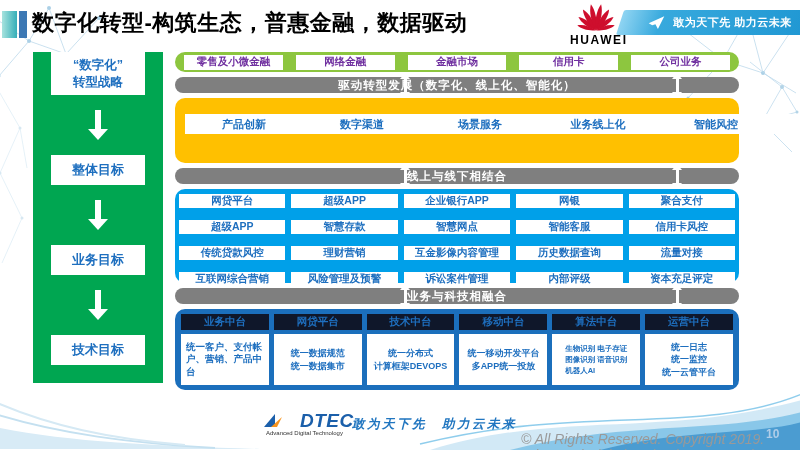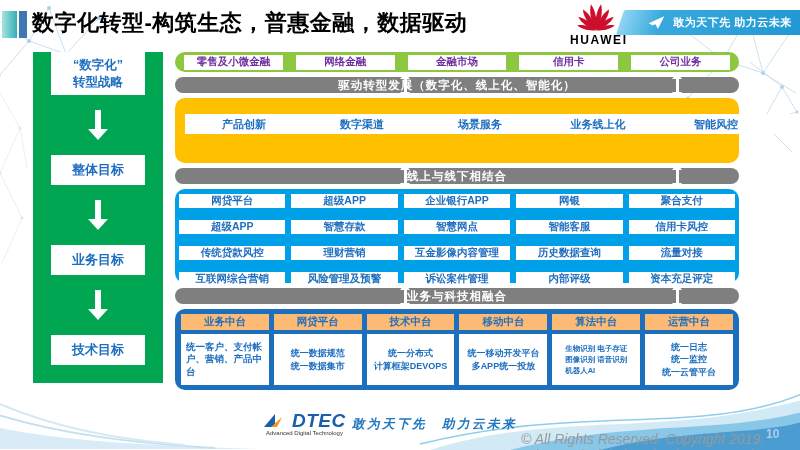--- a/index.html
+++ b/index.html
@@ -65,30 +65,30 @@
   .cap-row { display:flex; justify-content:space-between; }
   .cap-box { width:118px; height:20px; background:#fff; color:#1E6FBF; font-weight:bold; font-size:11px;
     display:flex; align-items:center; justify-content:center; }
   #application-grid { top:189px; height:94px; background:#00A0E9; display:flex; flex-direction:column;
     gap:12px; padding:5px 4px; }
   .app-row { display:flex; gap:6px; flex:1; }
   .app-box { flex:1; background:#fff; color:#1E6FBF; font-weight:bold; font-size:10.5px;
     display:flex; align-items:center; justify-content:center; white-space:nowrap; }
   #platform-grid { top:309px; height:81px; background:#1B6FBC; display:flex; gap:5px; padding:5px 6px; }
   .plat-col { flex:1; display:flex; flex-direction:column; gap:4px; }
-  .plat-head { height:16px; background:#fdba74; color:#1E6FBF; font-weight:bold; font-size:10.5px;
+  .plat-head { height:16px; background:#0f172a; color:#1E6FBF; font-weight:bold; font-size:10.5px;
     display:flex; align-items:center; justify-content:center; }
   .plat-body { flex:1; background:#fff; color:#1E6FBF; font-weight:bold; font-size:9px;
     display:flex; align-items:center; justify-content:center; text-align:center;
     white-space:pre-line; line-height:1.4; padding:1px 3px; }
   .plat-body.wrap { white-space:normal; text-align:left; font-size:9.5px; line-height:1.3; padding:1px 5px; }
   .plat-body.small { font-size:7.5px; text-align:left; line-height:1.5; }
   
   #dtec-logo { position:absolute; left:262px; top:410px; }
-  #dtec-row { display:flex; align-items:center; gap:8px; }
+  #dtec-row { display:flex; align-items:center; gap:16px; }
   #dtec-name { font-size:19px; font-weight:bold; color:#1B5FAA; letter-spacing:.5px; font-style:italic; }
   #dtec-sub { font-size:6px; color:#333; margin-top:-2px; margin-left:4px; }
   #footer-slogan { position:absolute; left:352px; top:416px; font-size:12.5px; font-weight:bold;
     font-style:italic; color:#2176C0; letter-spacing:2.5px; }
   #copyright { position:absolute; left:477px; top:431px; font-size:14px; font-style:italic; color:#999;margin-left:44px; }
   #page-number { position:absolute; left:766px; top:427px; font-size:12px; font-weight:bold;
     color:#AFCDE8; z-index:3; }
 </style>
 </head>
 <body>

